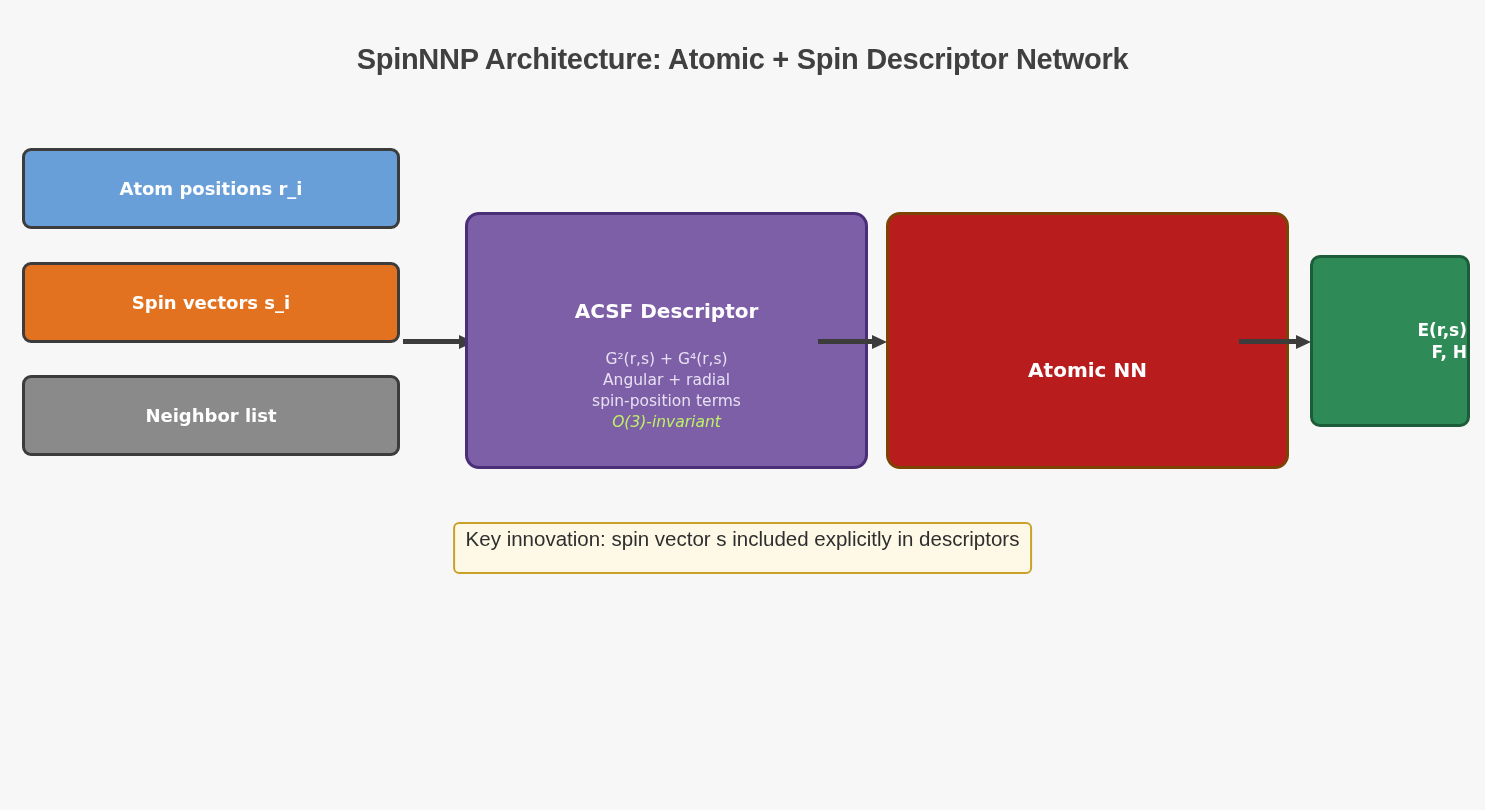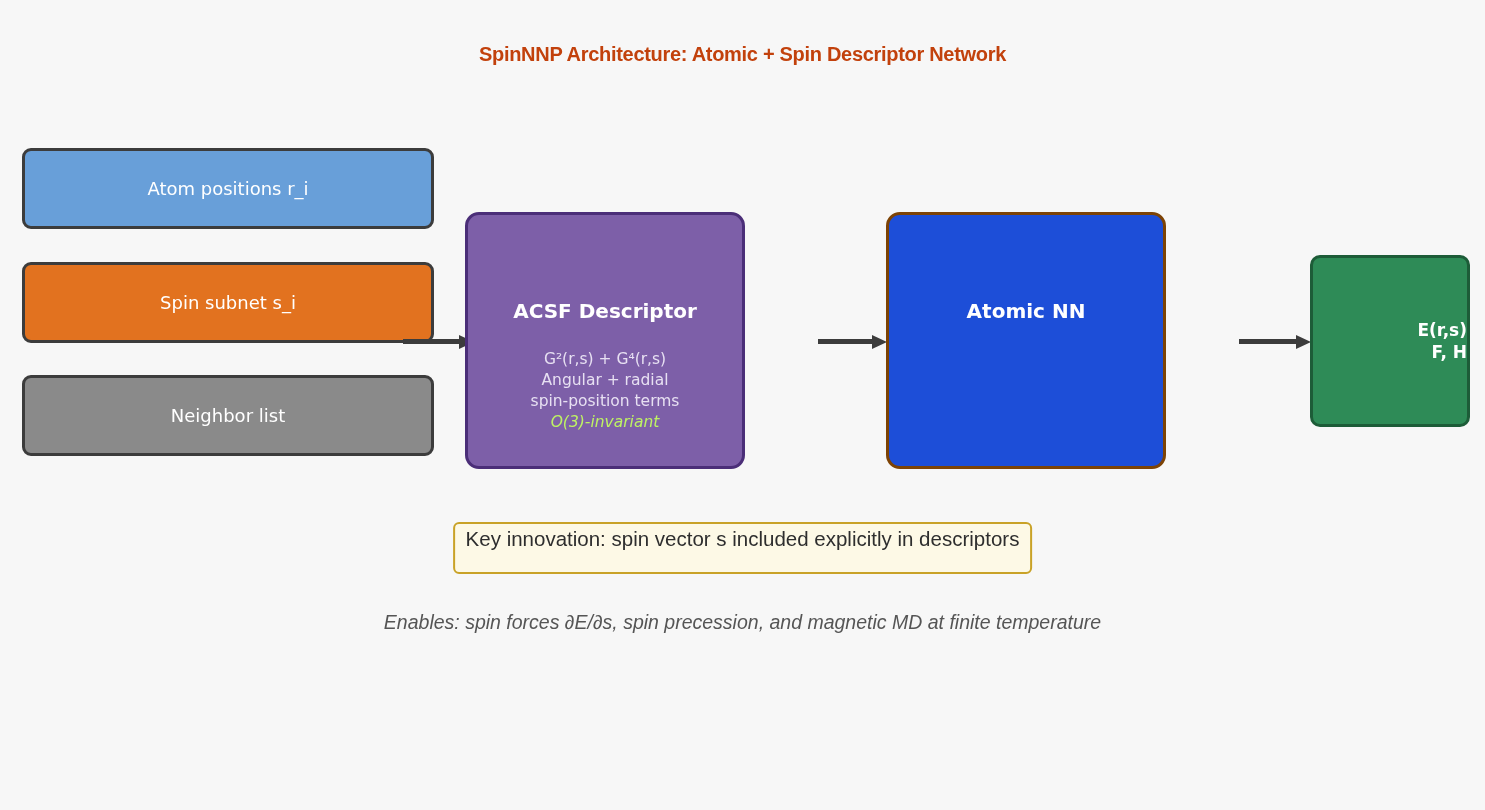--- a/index.html
+++ b/index.html
@@ -14,64 +14,65 @@
     width: 1485px;
     height: 810px;
     background: #f7f7f7;
   }
   .diagram-title {
     position: absolute;
     left: 0; right: 0;
     top: 43px;
     text-align: center;
     font-family: "Liberation Sans", "DejaVu Sans", sans-serif;
-    font-size: 20px;
+    font-size: 29px;
     font-weight: bold;
     letter-spacing: -0.3px;
-    color: #c2410c;
+    color: #404040;
   }
   .box {
     position: absolute;
     display: flex;
     flex-direction: column;
     align-items: center;
     justify-content: center;
     text-align: center;
   }
   .input-box {
     left: 22px;
-    width: 412px;
+    width: 378px;
     height: 81px;
     border: 3px solid #3c3c3c;
     border-radius: 9px;
     color: #ffffff;
     font-size: 18px;
-    font-weight: normal;
+    font-weight: bold;
   }
   .input-blue   { top: 148px; background: #689fd9; }
   .input-orange { top: 262px; background: #e2721f; }
   .input-gray   { top: 375px; background: #8a8a8a; }
 
   .stage-box {
     top: 212px;
-    width: 280px;
+    width: 403px;
     height: 257px;
     border-radius: 14px;
     justify-content: flex-start;
     padding-top: 84px;
   }
   .acsf-box {
     left: 465px;
     background: #7d5fa8;
     border: 3.5px solid #4b2e78;
   }
   .nn-box {
     left: 886px;
-    background: #1d4ed8;
+    background: #b91c1c;
     border: 3.5px solid #7d4305;
+    justify-content: center;
   }
   .stage-title {
     font-size: 20px;
     font-weight: bold;
     color: #ffffff;
     margin-bottom: 26px;
   }
   .stage-body { font-size: 15.5px; line-height: 21px; }
   .acsf-box .stage-body { color: #e7e0f2; }
   .nn-box .stage-body { color: #faeedd; }
@@ -141,21 +142,21 @@
 
 <div class="canvas">
 
   <div class="diagram-title">SpinNNP Architecture: Atomic + Spin Descriptor Network</div>
 
   <div class="box input-box input-blue">
     <span>Atom positions r_i</span>
   </div>
 
   <div class="box input-box input-orange">
-    <span>Spin subnet s_i</span>
+    <span>Spin vectors s_i</span>
   </div>
 
   <div class="box input-box input-gray">
     <span>Neighbor list</span>
   </div>
 
   <div class="arrow arrow-1">
     <div class="shaft"></div>
     <div class="head"></div>
   </div>
@@ -184,15 +185,14 @@
     <div class="head"></div>
   </div>
 
   <div class="box output-box">
     <div>E(r,s)</div>
     <div>F, H</div>
   </div>
 
   <div class="key-note">Key innovation: spin vector s included explicitly in descriptors</div>
 
-  <div class="footer-note">Enables: spin forces ∂E/∂s, spin precession, and magnetic MD at finite temperature</div>
 
 </div>
 
 </body></html>

